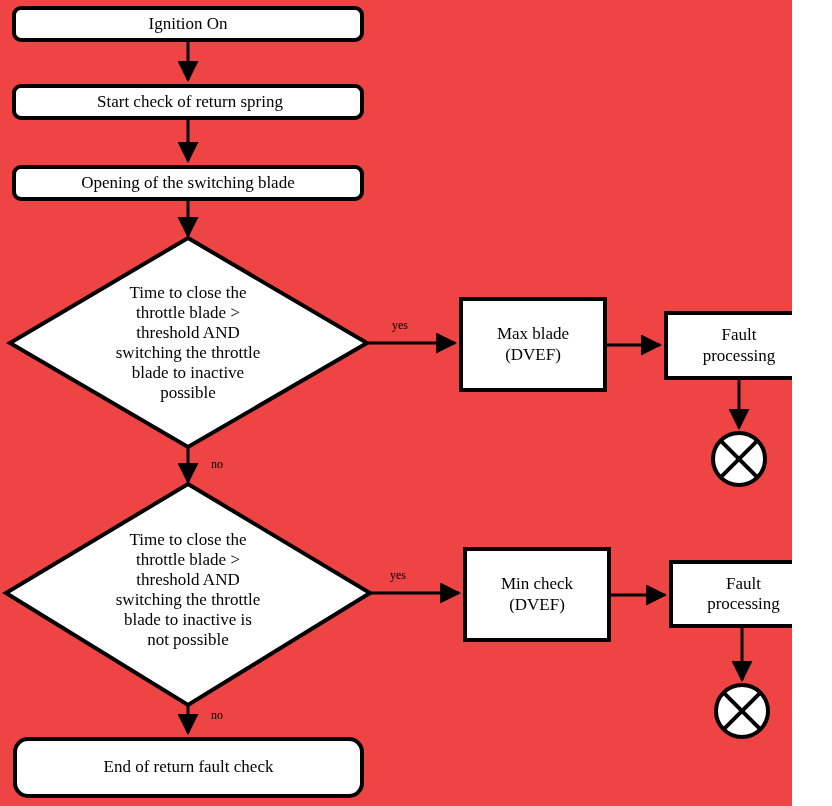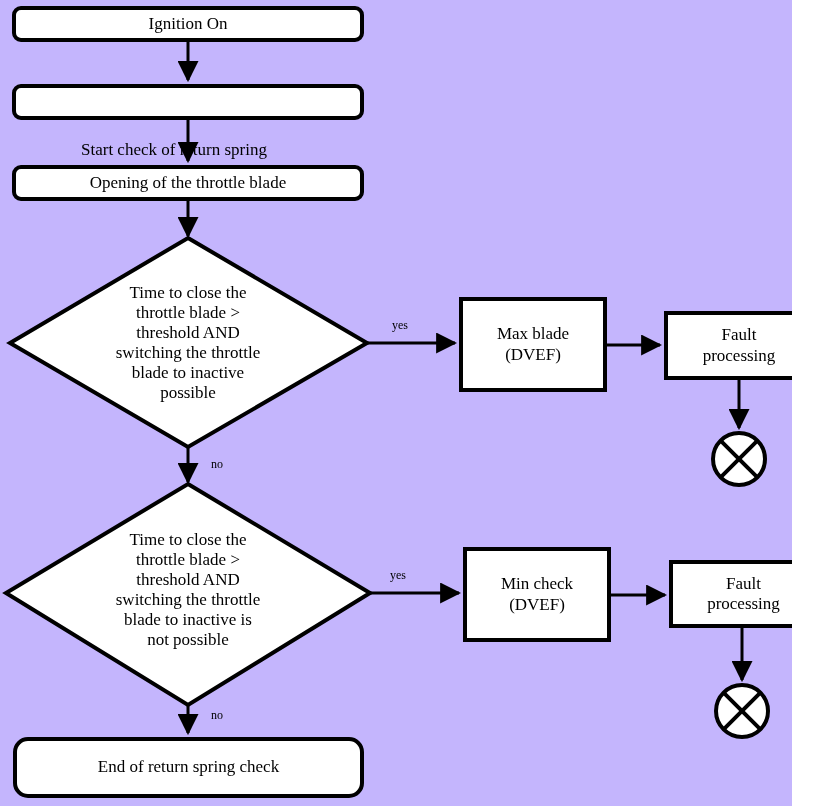--- a/index.html
+++ b/index.html
@@ -5,21 +5,21 @@
 <style>
   html, body {
     margin: 0;
     padding: 0;
     background: #ffffff;
   }
   #canvas {
     position: relative;
     width: 792px;
     height: 806px;
-    background: #c4b5fd;
+    background: #ef4444;
     font-family: "Liberation Serif", "DejaVu Serif", serif;
     overflow: hidden;
   }
   svg.layer {
     position: absolute;
     left: 0;
     top: 0;
     width: 832px;
     height: 806px;
   }
@@ -105,23 +105,23 @@
 
     <line x1="609" y1="595" x2="665" y2="595" stroke="#000000" stroke-width="3" marker-end="url(#arrow)"></line>
 
     <line x1="742" y1="626" x2="742" y2="680" stroke="#000000" stroke-width="3" marker-end="url(#arrow)"></line>
 
     <line x1="188" y1="705" x2="188" y2="733" stroke="#000000" stroke-width="3" marker-end="url(#arrow)"></line>
   </svg>
 
   <div class="node-label fs17" style="left:14px; top:8px; width:348px; height:32px;">Ignition On</div>
 
-  <div class="node-label fs17" style="left:0; top:86px; width:348px; height:32px;margin-top:48px;">Start check of return spring</div>
+  <div class="node-label fs17" style="left:16px; top:86px; width:348px; height:32px;">Start check of return spring</div>
 
-  <div class="node-label fs17" style="left:14px; top:167px; width:348px; height:32px;">Opening of the throttle blade</div>
+  <div class="node-label fs17" style="left:14px; top:167px; width:348px; height:32px;">Opening of the switching blade</div>
 
   <div class="node-label fs17" style="left:63px; top:277px; width:250px; height:132px;">Time to close the
 throttle blade &gt;
 threshold AND
 switching the throttle
 blade to inactive
 possible</div>
 
   <div class="node-label fs17" style="left:63px; top:524px; width:250px; height:132px;">Time to close the
 throttle blade &gt;
@@ -135,21 +135,21 @@
 
   <div class="node-label fs17" style="left:666px; top:313px; width:146px; height:65px;">Fault
 processing</div>
 
   <div class="node-label fs17" style="left:465px; top:549px; width:144px; height:91px;">Min check
 (DVEF)</div>
 
   <div class="node-label fs17" style="left:671px; top:562px; width:145px; height:64px;">Fault
 processing</div>
 
-  <div class="node-label fs17" style="left:15px; top:739px; width:347px; height:57px;">End of return spring check</div>
+  <div class="node-label fs17" style="left:15px; top:739px; width:347px; height:57px;">End of return fault check</div>
 
   <div class="edge-label" style="left:392px; top:319px;">yes</div>
 
   <div class="edge-label" style="left:211px; top:458px;">no</div>
 
   <div class="edge-label" style="left:390px; top:569px;">yes</div>
 
   <div class="edge-label" style="left:211px; top:709px;">no</div>
 
 </div>

